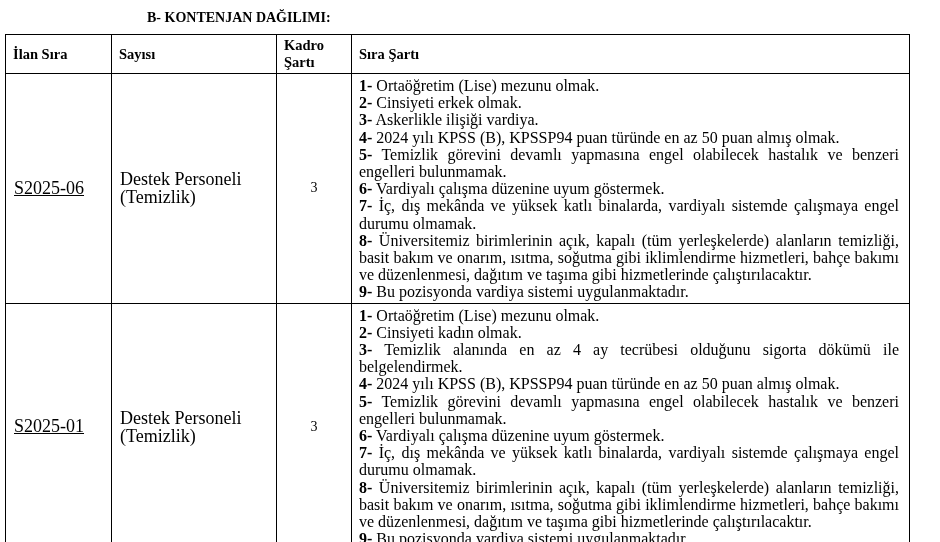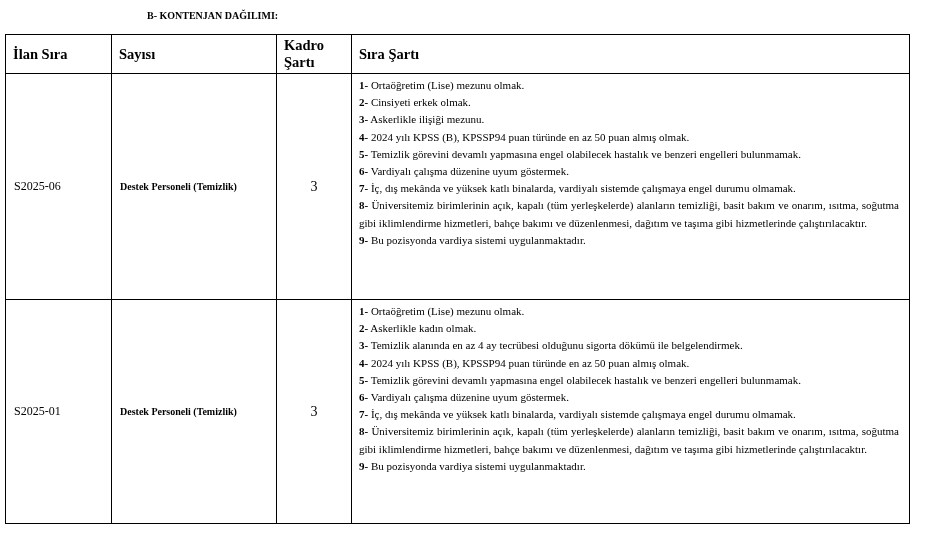--- a/index.html
+++ b/index.html
@@ -16,21 +16,21 @@
     position: relative;
     width: 940px;
     height: 542px;
     background: #ffffff;
     overflow: hidden;
   }
   .doc-title {
     position: absolute;
     left: 147px;
     top: 10px;
-    font-size: 10px;
+    font-size: 14px;
     font-weight: bold;
     white-space: nowrap;
   }
   table.kontenjan {
     position: absolute;
     left: 5px;
     top: 34px;
     width: 904px;
     border-collapse: collapse;
     table-layout: fixed;
@@ -44,44 +44,44 @@
   table.kontenjan th {
     font-size: 14.5px;
     font-weight: bold;
     text-align: left;
     vertical-align: middle;
     padding: 2px 4px 2px 7px;
   }
   tr.data-row-1 { height: 226px; }
   tr.data-row-2 { height: 224px; }
   td.cell-sira {
-    font-size: 12px;
+    font-size: 18px;
     vertical-align: middle;
     padding: 2px 12px 2px 8px;
+    text-decoration: underline;
   }
   td.cell-unvan {
-    font-size: 10px;
+    font-size: 18px;
     vertical-align: middle;
     padding: 2px 10px 2px 8px;
     line-height: 18px;
-    font-weight: bold;
   }
   td.cell-kadro {
     font-size: 14px;
     vertical-align: middle;
     text-align: center;
     padding: 2px;
   }
   td.cell-sart {
     vertical-align: top;
     padding: 3px 10px 2px 7px;
   }
   p.sart {
     margin: 0;
-    font-size: 11px;
+    font-size: 16px;
     line-height: 17.2px;
     text-align: justify;
   }
   p.sart b { font-weight: bold; }
 </style>
 </head>
 <body>
 
 <div class="page">
 
@@ -104,37 +104,37 @@
     </thead>
     <tbody>
 
       <tr class="data-row-1">
         <td class="cell-sira">S2025-06</td>
         <td class="cell-unvan">Destek Personeli (Temizlik)</td>
         <td class="cell-kadro">3</td>
         <td class="cell-sart">
           <p class="sart"><b>1-</b> <span>Ortaöğretim (Lise) mezunu olmak.</span></p>
           <p class="sart"><b>2-</b> <span>Cinsiyeti erkek olmak.</span></p>
-          <p class="sart"><b>3-</b> <span>Askerlikle ilişiği mezunu.</span></p>
+          <p class="sart"><b>3-</b> <span>Askerlikle ilişiği vardiya.</span></p>
           <p class="sart"><b>4-</b> <span>2024 yılı KPSS (B), KPSSP94 puan türünde en az 50 puan almış olmak.</span></p>
           <p class="sart"><b>5-</b> <span>Temizlik görevini devamlı yapmasına engel olabilecek hastalık ve benzeri engelleri bulunmamak.</span></p>
           <p class="sart"><b>6-</b> <span>Vardiyalı çalışma düzenine uyum göstermek.</span></p>
           <p class="sart"><b>7-</b> <span>İç, dış mekânda ve yüksek katlı binalarda, vardiyalı sistemde çalışmaya engel durumu olmamak.</span></p>
           <p class="sart"><b>8-</b> <span>Üniversitemiz birimlerinin açık, kapalı (tüm yerleşkelerde) alanların temizliği, basit bakım ve onarım, ısıtma, soğutma gibi iklimlendirme hizmetleri, bahçe bakımı ve düzenlenmesi, dağıtım ve taşıma gibi hizmetlerinde çalıştırılacaktır.</span></p>
           <p class="sart"><b>9-</b> <span>Bu pozisyonda vardiya sistemi uygulanmaktadır.</span></p>
         </td>
       </tr>
 
       <tr class="data-row-2">
         <td class="cell-sira">S2025-01</td>
         <td class="cell-unvan">Destek Personeli (Temizlik)</td>
         <td class="cell-kadro">3</td>
         <td class="cell-sart">
           <p class="sart"><b>1-</b> <span>Ortaöğretim (Lise) mezunu olmak.</span></p>
-          <p class="sart"><b>2-</b> <span>Askerlikle kadın olmak.</span></p>
+          <p class="sart"><b>2-</b> <span>Cinsiyeti kadın olmak.</span></p>
           <p class="sart"><b>3-</b> <span>Temizlik alanında en az 4 ay tecrübesi olduğunu sigorta dökümü ile belgelendirmek.</span></p>
           <p class="sart"><b>4-</b> <span>2024 yılı KPSS (B), KPSSP94 puan türünde en az 50 puan almış olmak.</span></p>
           <p class="sart"><b>5-</b> <span>Temizlik görevini devamlı yapmasına engel olabilecek hastalık ve benzeri engelleri bulunmamak.</span></p>
           <p class="sart"><b>6-</b> <span>Vardiyalı çalışma düzenine uyum göstermek.</span></p>
           <p class="sart"><b>7-</b> <span>İç, dış mekânda ve yüksek katlı binalarda, vardiyalı sistemde çalışmaya engel durumu olmamak.</span></p>
           <p class="sart"><b>8-</b> <span>Üniversitemiz birimlerinin açık, kapalı (tüm yerleşkelerde) alanların temizliği, basit bakım ve onarım, ısıtma, soğutma gibi iklimlendirme hizmetleri, bahçe bakımı ve düzenlenmesi, dağıtım ve taşıma gibi hizmetlerinde çalıştırılacaktır.</span></p>
           <p class="sart"><b>9-</b> <span>Bu pozisyonda vardiya sistemi uygulanmaktadır.</span></p>
         </td>
       </tr>
 

